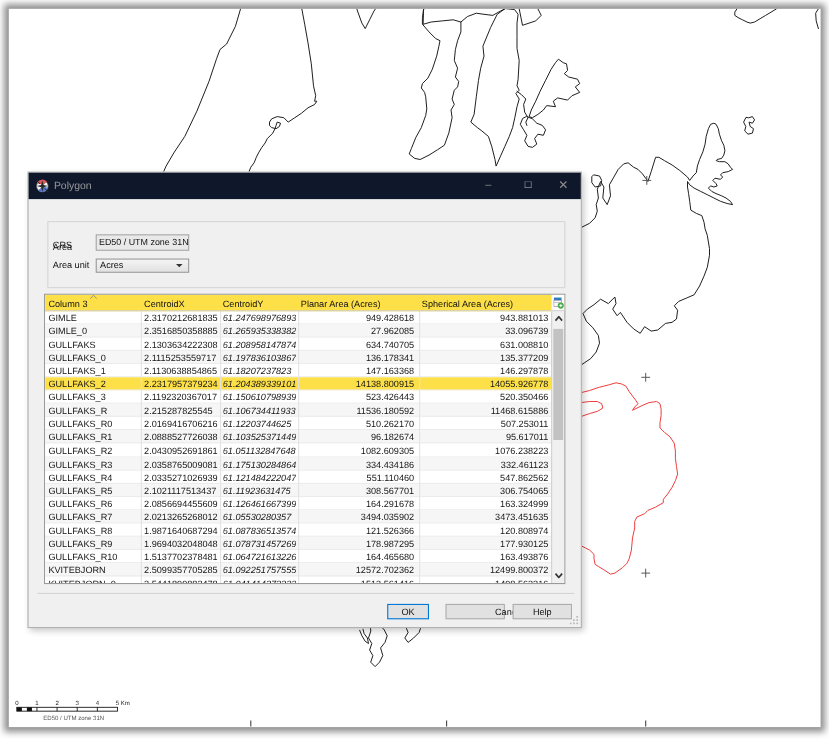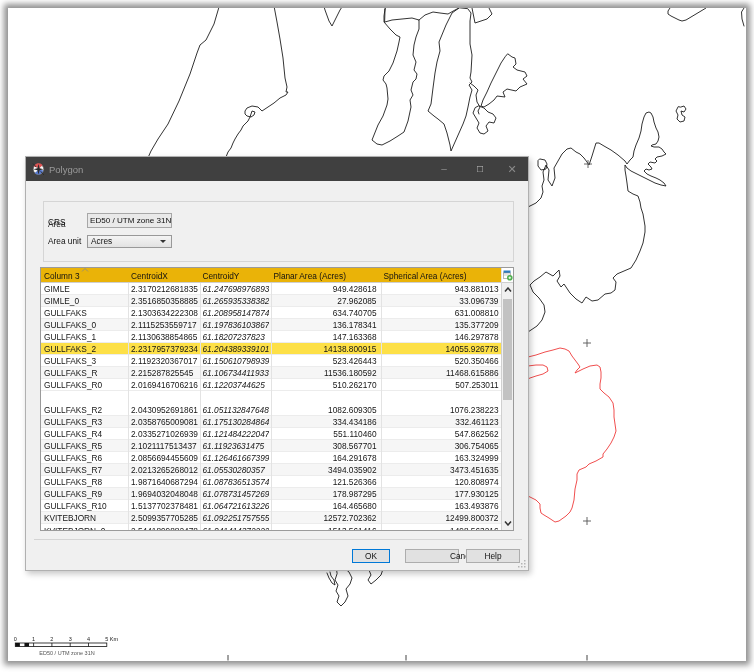--- a/index.html
+++ b/index.html
@@ -2,39 +2,39 @@
 <html><head><meta charset="utf-8"><style>
 * { margin:0; padding:0; box-sizing:border-box; }
 html,body { width:754px; height:672px; background:#fff; overflow:hidden;
   font-family:"Liberation Sans", sans-serif; }
 #canvas { position:relative; width:754px; height:672px; background:#fff; }
 #map { position:absolute; left:8px; top:8px; width:738px; height:653px;
   background:#fff; box-shadow:0 0 6px 4px #909090; overflow:hidden; }
 #dlg { position:absolute; left:25px; top:156px; width:504px; height:415px;
   background:#f0f0f0; border:1px solid #b0b0b0; box-shadow:2px 3px 6px rgba(0,0,0,0.22);
   font-size:8.3px; color:#1a1a1a; }
-#titlebar { position:absolute; left:0; top:0; width:100%; height:24px; background:#404040; }
+#titlebar { position:absolute; left:0; top:0; width:100%; height:24px; background:#0f172a; }
 #title { position:absolute; left:23px; top:7px; font-size:9.5px; color:#9a9a9a; }
 .winbtn { position:absolute; top:0; width:30px; height:24px; color:#8a8a8a;
   font-size:10px; text-align:center; line-height:24px; }
 #grpbox { position:absolute; left:17px; top:44px; width:471px; height:61px;
   border:1px solid #d5d5d5; }
 #grplbl { position:absolute; left:19px; top:38px; background:#f0f0f0; padding:0 3px;
   color:#222;margin-top:24px; }
 .lbl { position:absolute; color:#111; }
 #crsbox { position:absolute; left:61px; top:56px; width:85px; height:15px;
   background:#e9e9e9; border:1px solid #a7a7a7; line-height:13px; padding-left:2px; color:#111; white-space:nowrap; overflow:hidden; font-size:8.1px; }
 #combo { position:absolute; left:61px; top:78px; width:85px; height:13px;
   background:linear-gradient(#f4f4f4,#e2e2e2); border:1px solid #999; line-height:11px;
   padding-left:3px; color:#111; }
 #combo:after { content:""; position:absolute; right:5px; top:4px; border:3.5px solid transparent;
   border-top-color:#333; }
 #tbl { position:absolute; left:14px; top:110px; width:474px; height:264px;
   background:#fff; border:1px solid #9a9a9a; overflow:hidden; }
-#thead { position:absolute; left:0; top:0; width:100%; height:14.5px; background:#eab308;
+#thead { position:absolute; left:0; top:0; width:100%; height:14.5px; background:#fde047;
   border-bottom:1px solid #cfcfcf; }
 .hc { position:absolute; top:3px; color:#111; }
 .trow { position:absolute; left:0; height:12.1px; width:460px; border-bottom:1px solid #ececec; }
 .c { position:absolute; top:1px; white-space:nowrap; overflow:hidden; color:#151515; }
 .c1 { left:3px;  width:82px; }
 .c2 { left:90px; width:68px; }
 .c3 { left:161.5px; width:66px;font-style:italic; }
 .c4 { left:232.5px; width:103px; text-align:right; }
 .c5 { left:342.5px; width:115px; text-align:right; }
 .vline { position:absolute; top:0; bottom:0; width:1px; background:#e3e3e3; }
@@ -177,20 +177,27 @@
           <div class="c c4">11536.180592</div>
           <div class="c c5">11468.615886</div>
         </div>
 <div class="trow" style="top:111.3px;background:#ffffff">
 <div class="c c1">GULLFAKS_R0</div>
           <div class="c c2">2.0169416706216</div>
           <div class="c c3">61.12203744625</div>
           <div class="c c4">510.262170</div>
           <div class="c c5">507.253011</div>
         </div>
+<div class="trow" style="top:123.4px;background:#f6f6f6">
+<div class="c c1">GULLFAKS_R1</div>
+          <div class="c c2">2.0888527726038</div>
+          <div class="c c3">61.103525371449</div>
+          <div class="c c4">96.182674</div>
+          <div class="c c5">95.617011</div>
+        </div>
 <div class="trow" style="top:135.5px;background:#ffffff">
 <div class="c c1">GULLFAKS_R2</div>
           <div class="c c2">2.0430952691861</div>
           <div class="c c3">61.051132847648</div>
           <div class="c c4">1082.609305</div>
           <div class="c c5">1076.238223</div>
         </div>
 <div class="trow" style="top:147.6px;background:#f6f6f6">
 <div class="c c1">GULLFAKS_R3</div>
           <div class="c c2">2.0358765009081</div>

